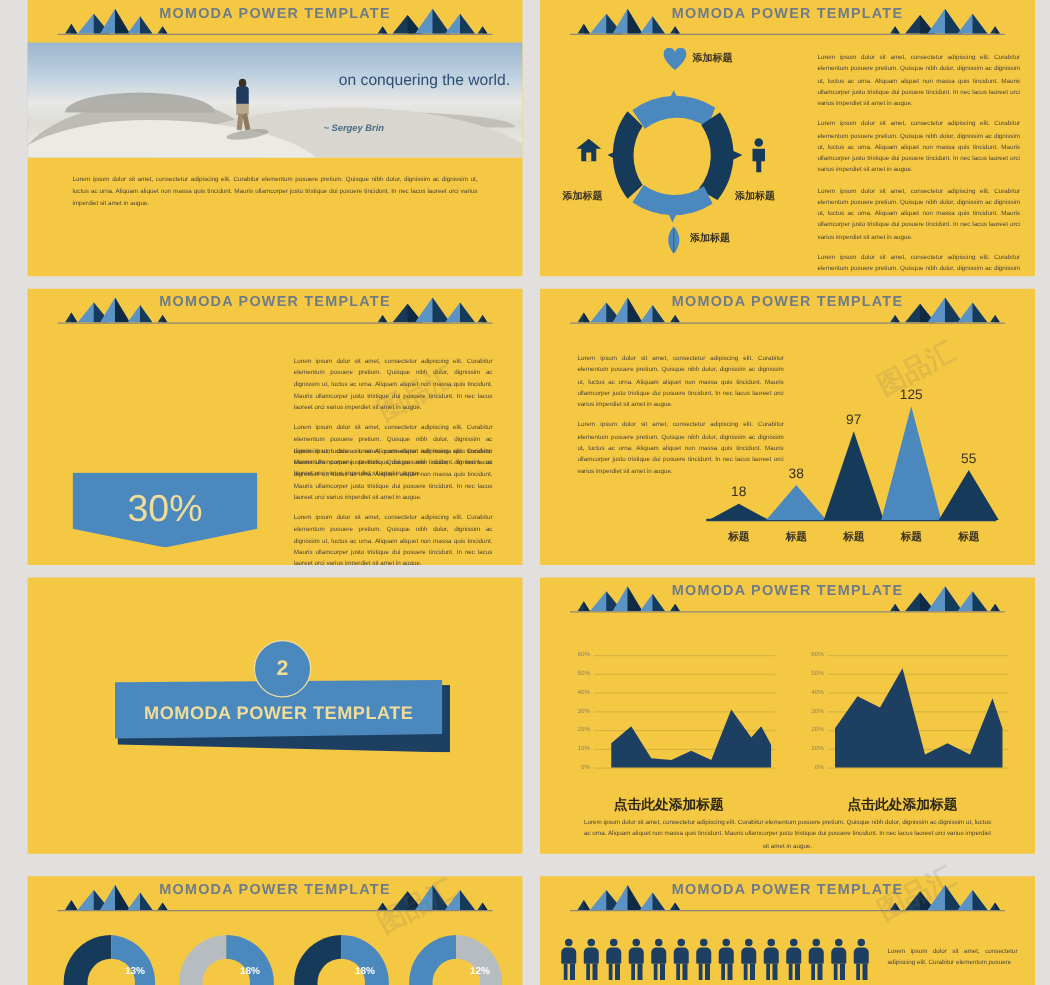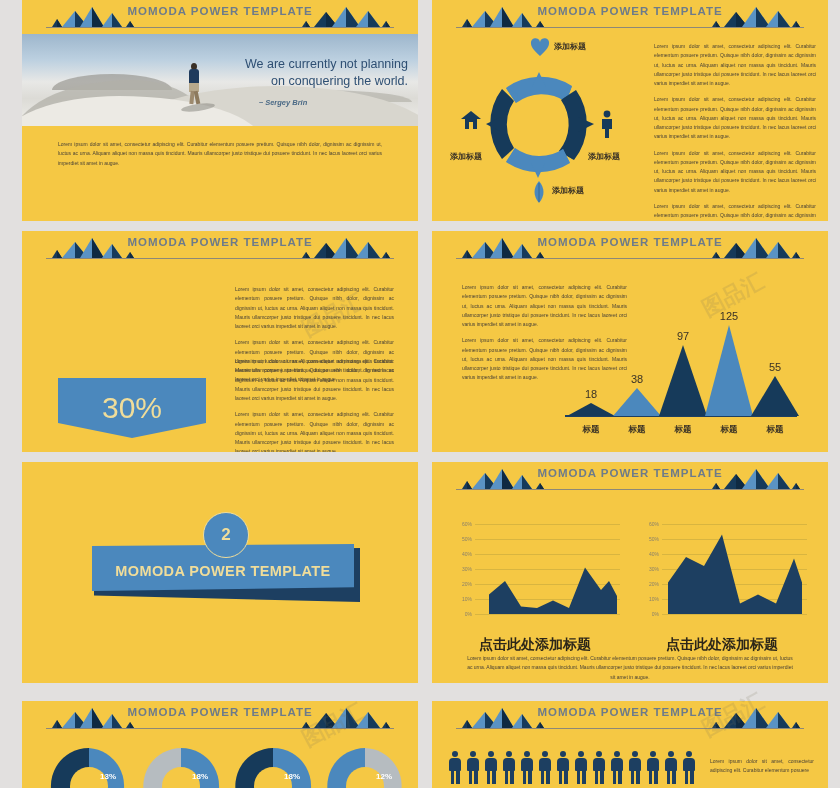--- a/index.html
+++ b/index.html
@@ -178,21 +178,21 @@
   .area-panel.l { left: 18px; }
   .area-panel.r { left: 205px; }
   .ytick {
     position: absolute; left: 0; width: 22px; text-align: right;
     font-size: 5px; color: #8a8069; transform: translateY(-3px);
   }
   .gline { position: absolute; left: 25px; right: 0; height: 1px; background: #d8b540; }
   .area-svg { position: absolute; left: 25px; top: 0; }
   .area-title {
     position: absolute; left: 0; width: 100%; top: 118px;
-    text-align: center; font-size: 14px; font-weight: bold; color: #2c2619;
+    text-align: center; font-size: 11px; font-weight: bold; color: #2c2619;
   }
   .s6-foot { position: absolute; left: 34px; right: 34px; top: 192px; text-align: center; }
   .s6-foot .body-copy { text-align: center; }
 
   
   .donut-row { position: absolute; left: 14px; top: 44px; width: 368px; height: 44px; }
   .donut { position: absolute; width: 82px; height: 82px; }
   .donut .pct {
     position: absolute; color: #ffffff; font-size: 8px; font-weight: bold;
   }
@@ -259,21 +259,20 @@
       <div class="dune-c"></div>
       <div class="walker">
         <div class="shadow"></div>
         <div class="head"></div>
         <div class="torso"></div>
         <div class="shorts"></div>
         <div class="leg1"></div>
         <div class="leg2"></div>
       </div>
       <div class="quote">
-        <div>We are currently not planning</div>
         <div>on conquering the world.</div>
       </div>
       <div class="quote-author">~ Sergey Brin</div>
     </div>
 
     <div class="s1-copy">
       <div class="body-copy">Lorem ipsum dolor sit amet, consectetur adipiscing elit. Curabitur elementum posuere pretium. Quisque nibh dolor, dignissim ac dignissim ut, luctus ac urna. Aliquam aliquet non massa quis tincidunt. Mauris ullamcorper justo tristique dui posuere tincidunt. In nec lacus laoreet orci varius imperdiet sit amet in augue.</div>
     </div>
   </div>
 

